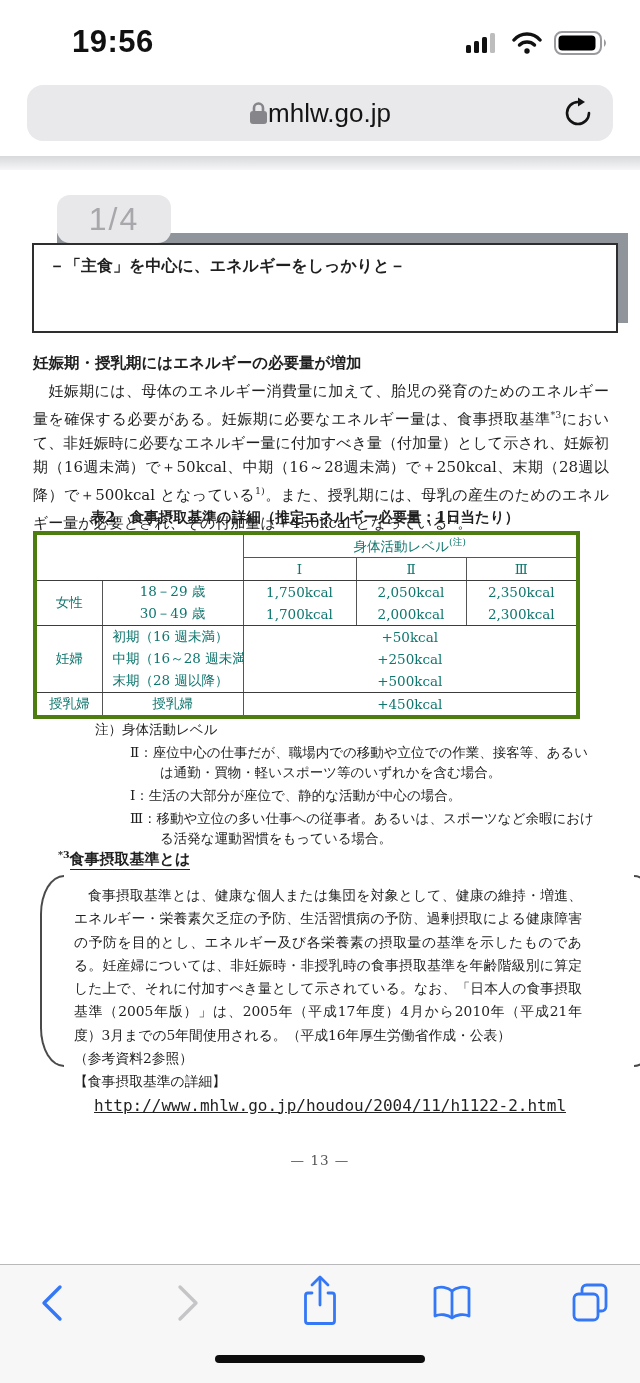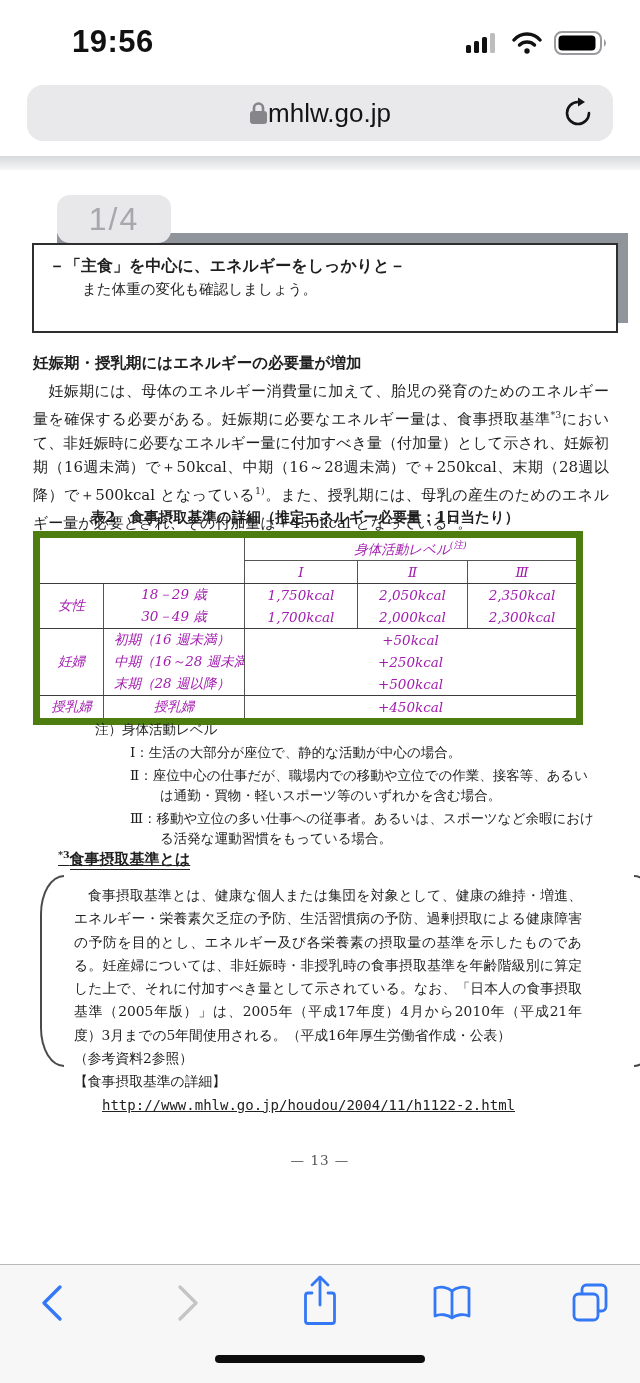--- a/index.html
+++ b/index.html
@@ -38,45 +38,45 @@
   }
   .doc{font-family:"DejaVu Serif","Liberation Serif",serif;color:#1f1f1f;}
   .hb-title{font-size:16px;font-weight:700;line-height:24px;}
   .hb-line{font-size:14.5px;line-height:23px;padding-left:33px;}
   
   .sec-heading{position:absolute;left:33px;top:353px;font-size:15.5px;font-weight:700;}
   .para{position:absolute;left:33px;top:379px;width:576px;font-size:15px;line-height:24px;text-align:justify;}
   .sup{font-size:9.5px;vertical-align:super;letter-spacing:0;}
   .tbl-title{position:absolute;left:33px;top:508px;width:544px;text-align:center;font-size:14.5px;font-weight:700;}
   .dtable{position:absolute;left:33px;top:531px;border-collapse:collapse;table-layout:fixed;
-    width:545px;font-size:13.5px;color:#a21caf;border:7px solid #4d7c0f;
-    font-family:"DejaVu Serif","Liberation Serif",serif;font-style:italic;}
+    width:545px;font-size:13.5px;color:#0f766e;border:4px solid #4d7c0f;
+    font-family:"DejaVu Serif","Liberation Serif",serif;}
   .dtable td{border-left:1px solid #555;border-right:1px solid #555;height:22px;
     text-align:center;padding:0 4px;overflow:hidden;white-space:nowrap;}
   .dtable td.noborder-left{border-left:none;}
   .dtable tr.rule td{border-bottom:1px solid #555;}
   .dtable tr.sec td{border-bottom:1.5px solid #3c3c3c;}
   .dtable td.span-label{border-bottom:1.5px solid #3c3c3c;}
   .dtable td.left{text-align:left;padding-left:10px;}
   .notes{position:absolute;left:95px;top:719px;width:500px;font-size:13.5px;line-height:20px;}
   .note-item{margin-left:35px;padding-left:30px;text-indent:-30px;margin-top:3px;}
-  .ref-heading{position:absolute;left:58px;top:849px;font-size:15px;font-weight:700;text-decoration:underline;}
+  .ref-heading{position:absolute;left:58px;top:849px;font-size:15px;font-weight:700;}
   .ref-heading .label{border-bottom:1.5px solid #222;padding-bottom:1px;}
   .bracket-box{position:absolute;left:40px;top:875px;width:618px;height:192px;}
   .bracket{position:absolute;top:0;width:24px;height:100%;box-sizing:border-box;}
   .bracket.bl{left:0;border-left:2.5px solid #4a4a4a;border-top:2.5px solid #4a4a4a;
     border-bottom:2.5px solid #4a4a4a;border-radius:26px 0 0 26px / 42px 0 0 42px;}
   .bracket.br{right:0;border-right:2.5px solid #4a4a4a;border-top:2.5px solid #4a4a4a;
     border-bottom:2.5px solid #4a4a4a;border-radius:0 26px 26px 0 / 0 42px 42px 0;}
   .bracket-inner{position:absolute;left:34px;top:9px;width:508px;font-size:13.8px;line-height:23.3px;}
   .bracket-inner .body{text-align:justify;}
   .ref-note{margin-top:0;}
   .detail-heading{font-weight:400;}
-  .ref-url{margin-left:28px;font-family:"DejaVu Sans Mono","Liberation Mono",monospace;
-    font-size:14px;color:#222;text-decoration:underline;}
+  .ref-url{margin-left:20px;font-family:"DejaVu Sans Mono","Liberation Mono",monospace;
+    font-size:16px;color:#222;text-decoration:underline;}
   .footer-pageno{position:absolute;left:0;top:1152px;width:640px;text-align:center;
     font-size:13.5px;color:#555;letter-spacing:1px;}
   
   .toolbar{position:absolute;left:0;top:1264px;width:640px;height:119px;
     background:#f7f7f8;border-top:1px solid #b9b9bb;box-sizing:border-box;}
   .tb-btn{position:absolute;top:14px;width:48px;height:48px;}
   .home-indicator{position:absolute;left:215px;top:1355px;width:210px;height:8px;border-radius:5px;background:#0d0d0d;}
 </style>
 </head>
 <body>
@@ -120,21 +120,20 @@
 <div class="page-edge"></div>
 
 <div class="shadow-band"></div>
 <div class="shadow-right"></div>
 <div class="page-pill">
   <span>1/4</span>
 </div>
 
 <div class="header-box doc">
   <div class="hb-title">－「主食」を中心に、エネルギーをしっかりと－</div>
-  <div class="hb-line">また体重の変化も確認しましょう。</div>
 </div>
 
 <div class="sec-heading doc">妊娠期・授乳期にはエネルギーの必要量が増加</div>
 
 <div class="para doc"><span>　妊娠期には、母体のエネルギー消費量に加えて、胎児の発育のためのエネルギー量を確保する必要がある。妊娠期に必要なエネルギー量は、食事摂取基準</span><span class="sup">*3</span><span>において、非妊娠時に必要なエネルギー量に付加すべき量（付加量）として示され、妊娠初期（16週未満）で＋50kcal、中期（16～28週未満）で＋250kcal、末期（28週以降）で＋500kcal となっている</span><span class="sup">1)</span><span>。また、授乳期には、母乳の産生のためのエネルギー量が必要とされ、その付加量は＋450kcal となっている</span><span class="sup">1)</span><span>。</span></div>
 
 <div class="tbl-title doc">表2　食事摂取基準の詳細（推定エネルギー必要量：1日当たり）</div>
 
 <table class="dtable">
   <colgroup>
@@ -183,22 +182,22 @@
   <tr>
     <td class="noborder-left">授乳婦</td>
     <td>授乳婦</td>
     <td colspan="3">+450kcal</td>
   </tr>
 </tbody>
   </table>
 
 <div class="notes doc">
   <div>注）身体活動レベル</div>
+  <div class="note-item"><span>Ⅱ：</span><span>座位中心の仕事だが、職場内での移動や立位での作業、接客等、あるいは通勤・買物・軽いスポーツ等のいずれかを含む場合。</span></div>
   <div class="note-item"><span>Ⅰ：</span><span>生活の大部分が座位で、静的な活動が中心の場合。</span></div>
-  <div class="note-item"><span>Ⅱ：</span><span>座位中心の仕事だが、職場内での移動や立位での作業、接客等、あるいは通勤・買物・軽いスポーツ等のいずれかを含む場合。</span></div>
   <div class="note-item"><span>Ⅲ：</span><span>移動や立位の多い仕事への従事者。あるいは、スポーツなど余暇における活発な運動習慣をもっている場合。</span></div>
 </div>
 
 <div class="ref-heading doc"><span class="sup">*3</span><span class="label">食事摂取基準とは</span></div>
 
 <div class="bracket-box">
   <div class="bracket bl"></div>
   <div class="bracket br"></div>
   <div class="bracket-inner doc">
     <div class="body">　食事摂取基準とは、健康な個人または集団を対象として、健康の維持・増進、エネルギー・栄養素欠乏症の予防、生活習慣病の予防、過剰摂取による健康障害の予防を目的とし、エネルギー及び各栄養素の摂取量の基準を示したものである。妊産婦については、非妊娠時・非授乳時の食事摂取基準を年齢階級別に算定した上で、それに付加すべき量として示されている。なお、「日本人の食事摂取基準（2005年版）」は、2005年（平成17年度）4月から2010年（平成21年度）3月までの5年間使用される。（平成16年厚生労働省作成・公表）</div>

